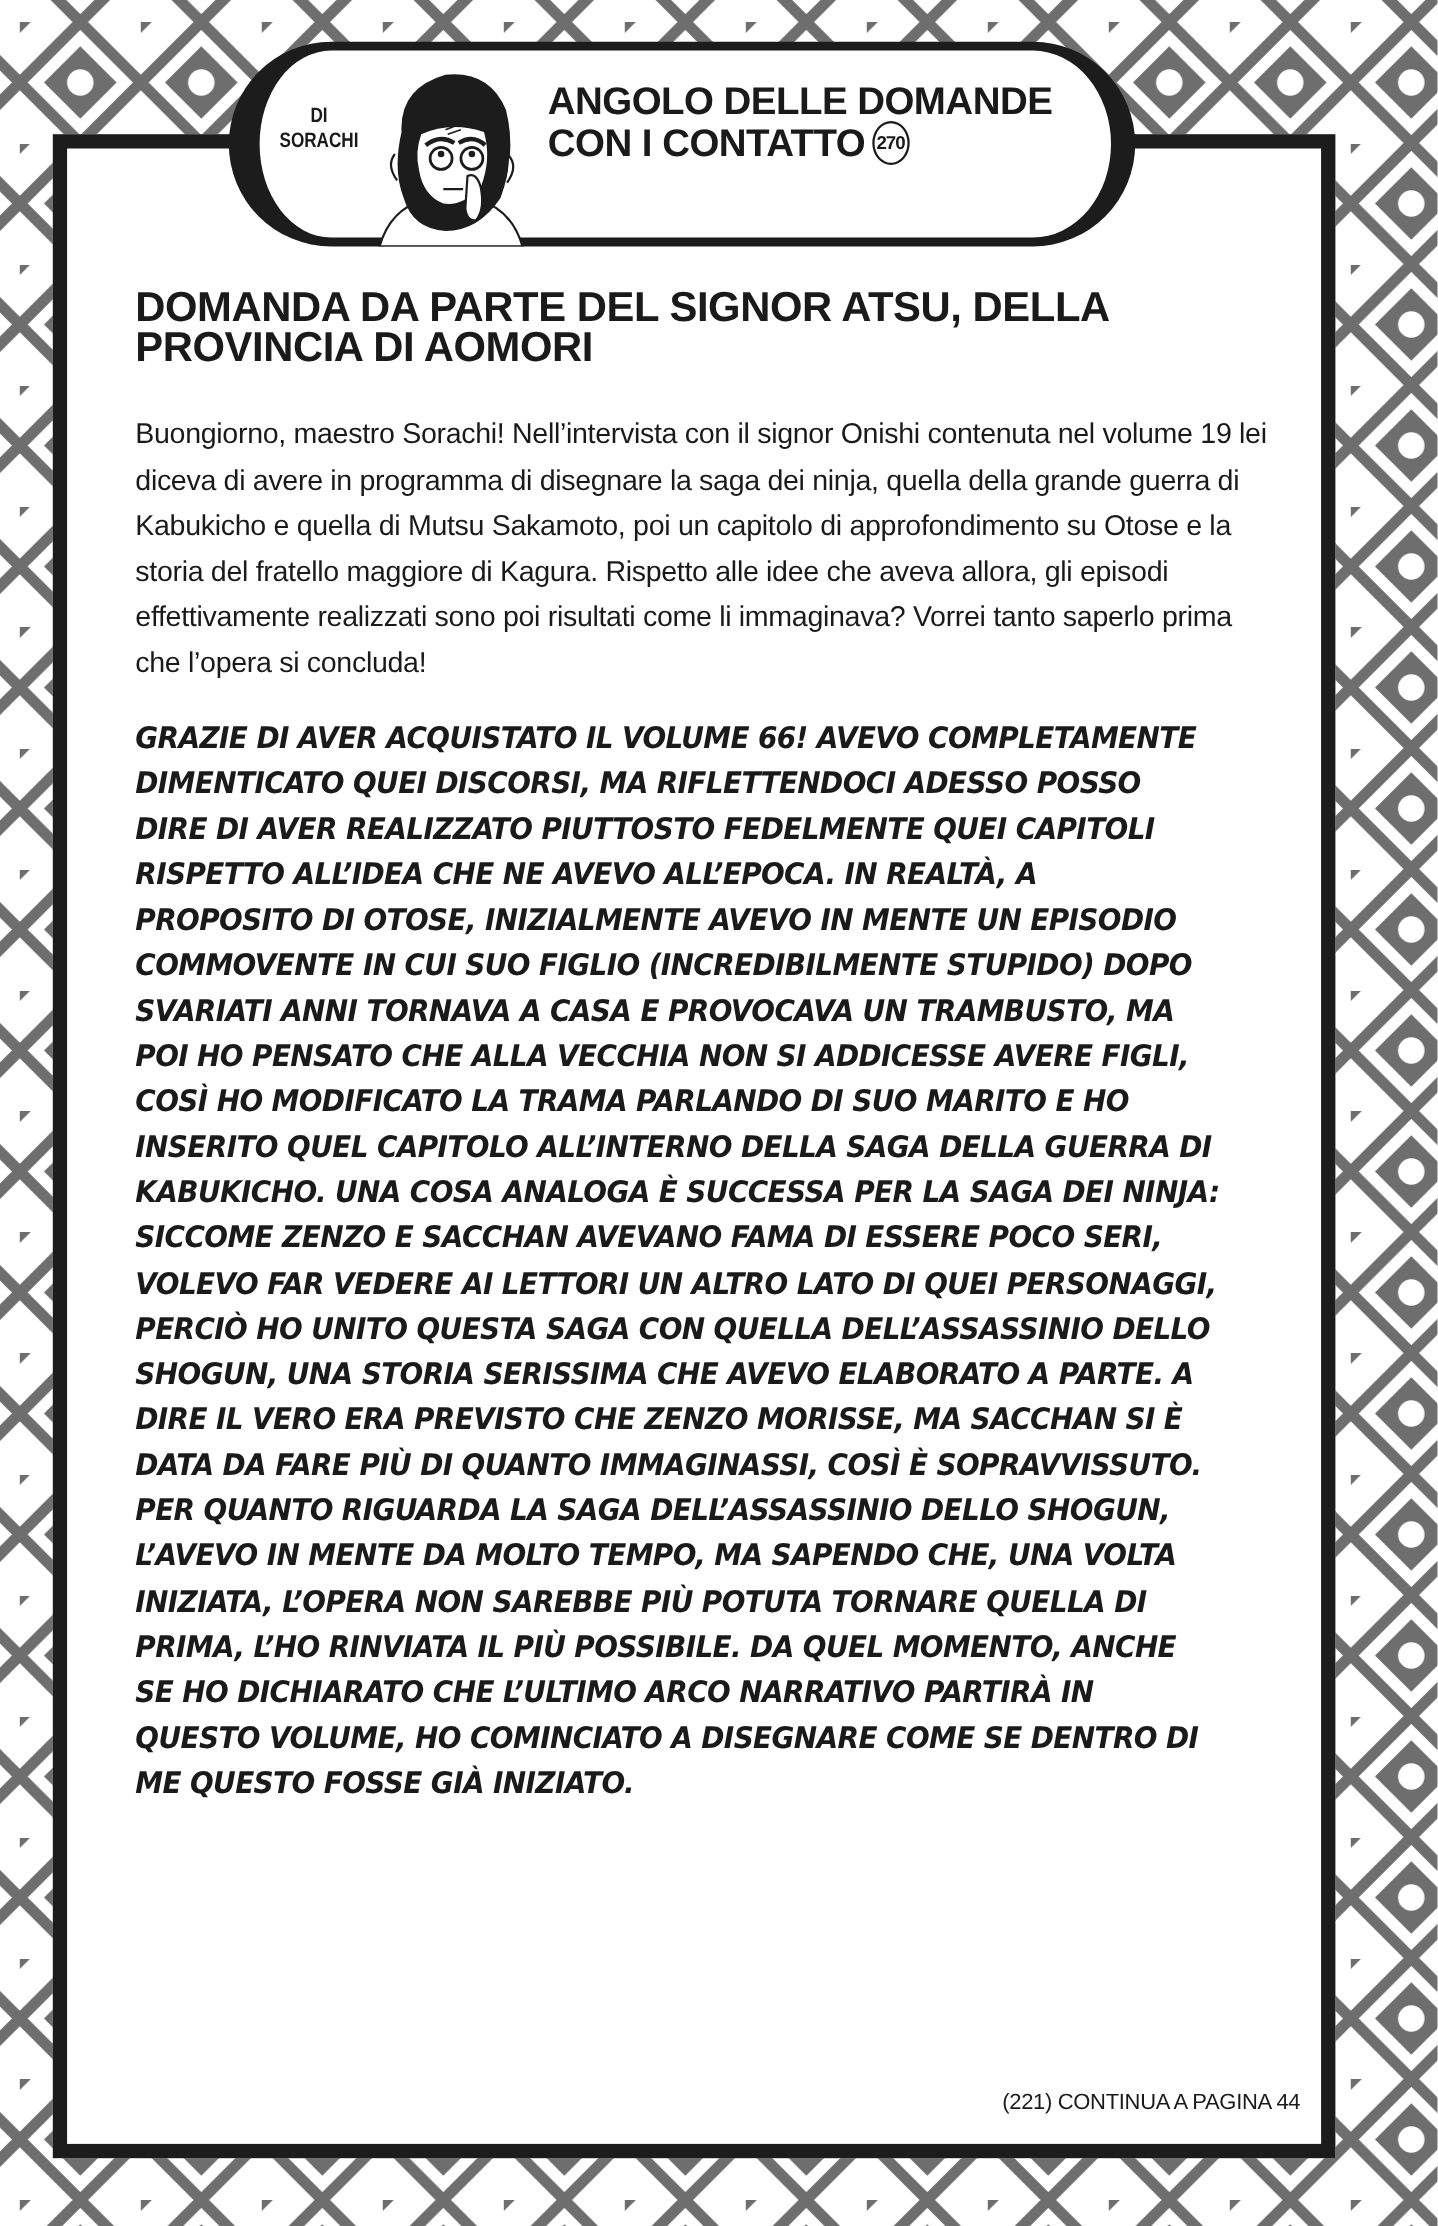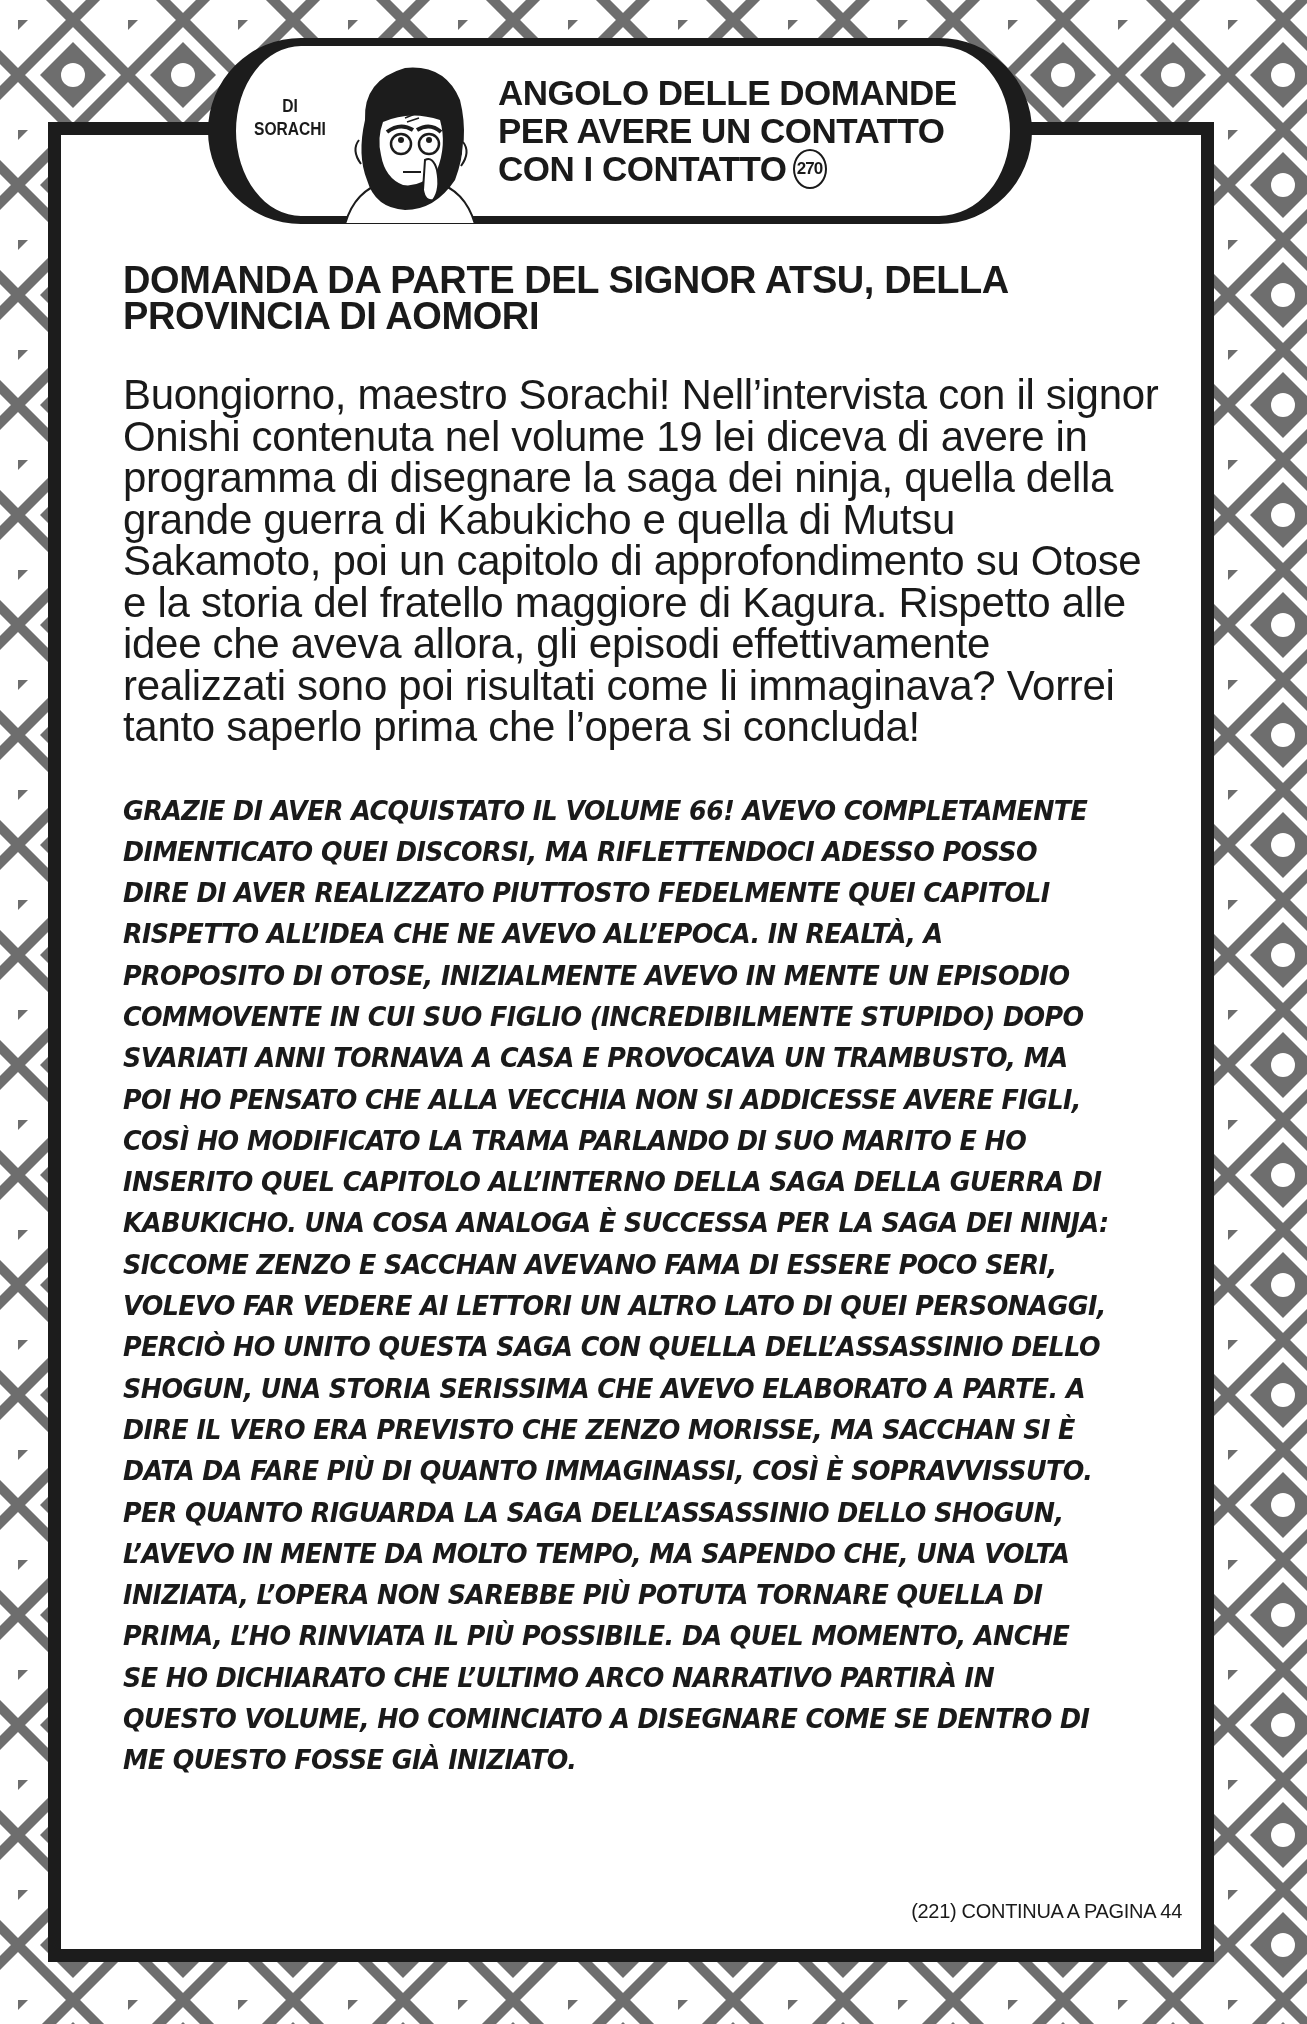--- a/index.html
+++ b/index.html
@@ -37,21 +37,21 @@
       display: inline-block; width: 30px; height: 36px; border: 2.5px solid #1a1a1a;
       border-radius: 50%; font-size: 17px; line-height: 36px; text-align: center;
       vertical-align: middle; margin-left: 6px; letter-spacing: -1px; position: relative; top: -3px;
     }
     .content { position: absolute; left: 123px; top: 262px; width: 1060px; color: #1a1a1a; }
     .q-heading {
       font-weight: bold; font-size: 38px; line-height: 36px; letter-spacing: -0.4px;
       margin: 0; width: 900px;
     }
     .q-body {
-      margin-top: 40px; font-size: 42px; line-height: 41.5px; width: 1040px;
+      margin-top: 40px; font-size: 26px; line-height: 41.5px; width: 1040px;
       letter-spacing: -0.3px;
     }
     .a-label { margin-top: 32px; font-size: 30px; line-height: 36px; }
     .a-body {
       margin-top: 28px; font-family: "DejaVu Sans", sans-serif; font-style: italic;
       font-weight: bold; font-size: 27px; line-height: 41.3px; text-transform: uppercase;
       letter-spacing: -0.6px; width: 1050px; transform: scaleX(0.94); transform-origin: left top;
     }
     .footer-note {
       position: absolute; right: 125px; top: 1900px; font-size: 20px; color: #1a1a1a;
@@ -96,21 +96,20 @@
   <circle cx="104" cy="80" r="3" fill="#1c1c1c"></circle>
   <path d="M80,58 L90,54 M82,62 L94,58" stroke="#1c1c1c" stroke-width="1.5"></path>
   <path d="M78,112 L96,112" stroke="#1c1c1c" stroke-width="2"></path>
   <path d="M100,100 Q108,96 112,110 Q116,130 108,140 Q100,142 98,130 Z" fill="#fff" stroke="#1c1c1c" stroke-width="2"></path>
   <path d="M34,80 Q26,90 36,104" fill="#fff" stroke="#1c1c1c" stroke-width="2"></path>
   <path d="M138,82 Q146,92 136,106" fill="#fff" stroke="#1c1c1c" stroke-width="2"></path>
 </svg>
 
 <div class="title">
   <div>ANGOLO DELLE DOMANDE</div>
-  <div>PER AVERE UN CONTATTO</div>
   <div><span>CON I CONTATTO</span><span class="badge">270</span></div>
 </div>
 
 <div class="content">
   <h2 class="q-heading">DOMANDA DA PARTE DEL SIGNOR ATSU, DELLA PROVINCIA DI AOMORI</h2>
   <p class="q-body">Buongiorno, maestro Sorachi! Nell’intervista con il signor Onishi contenuta nel volume 19 lei diceva di avere in programma di disegnare la saga dei ninja, quella della grande guerra di Kabukicho e quella di Mutsu Sakamoto, poi un capitolo di approfondimento su Otose e la storia del fratello maggiore di Kagura. Rispetto alle idee che aveva allora, gli episodi effettivamente realizzati sono poi risultati come li immaginava? Vorrei tanto saperlo prima che l’opera si concluda!</p>
   <p class="a-body">Grazie di aver acquistato il volume 66! Avevo completamente dimenticato quei discorsi, ma riflettendoci adesso posso dire di aver realizzato piuttosto fedelmente quei capitoli rispetto all’idea che ne avevo all’epoca. In realtà, a proposito di Otose, inizialmente avevo in mente un episodio commovente in cui suo figlio (incredibilmente stupido) dopo svariati anni tornava a casa e provocava un trambusto, ma poi ho pensato che alla vecchia non si addicesse avere figli, così ho modificato la trama parlando di suo marito e ho inserito quel capitolo all’interno della saga della guerra di Kabukicho. Una cosa analoga è successa per la saga dei ninja: siccome Zenzo e Sacchan avevano fama di essere poco seri, volevo far vedere ai lettori un altro lato di quei personaggi, perciò ho unito questa saga con quella dell’assassinio dello Shogun, una storia serissima che avevo elaborato a parte. A dire il vero era previsto che Zenzo morisse, ma Sacchan si è data da fare più di quanto immaginassi, così è sopravvissuto. Per quanto riguarda la saga dell’assassinio dello Shogun, l’avevo in mente da molto tempo, ma sapendo che, una volta iniziata, l’opera non sarebbe più potuta tornare quella di prima, l’ho rinviata il più possibile. Da quel momento, anche se ho dichiarato che l’ultimo arco narrativo partirà in questo volume, ho cominciato a disegnare come se dentro di me questo fosse già iniziato.</p>
 </div>
 
 <div class="footer-note">(221) CONTINUA A PAGINA 44</div>

